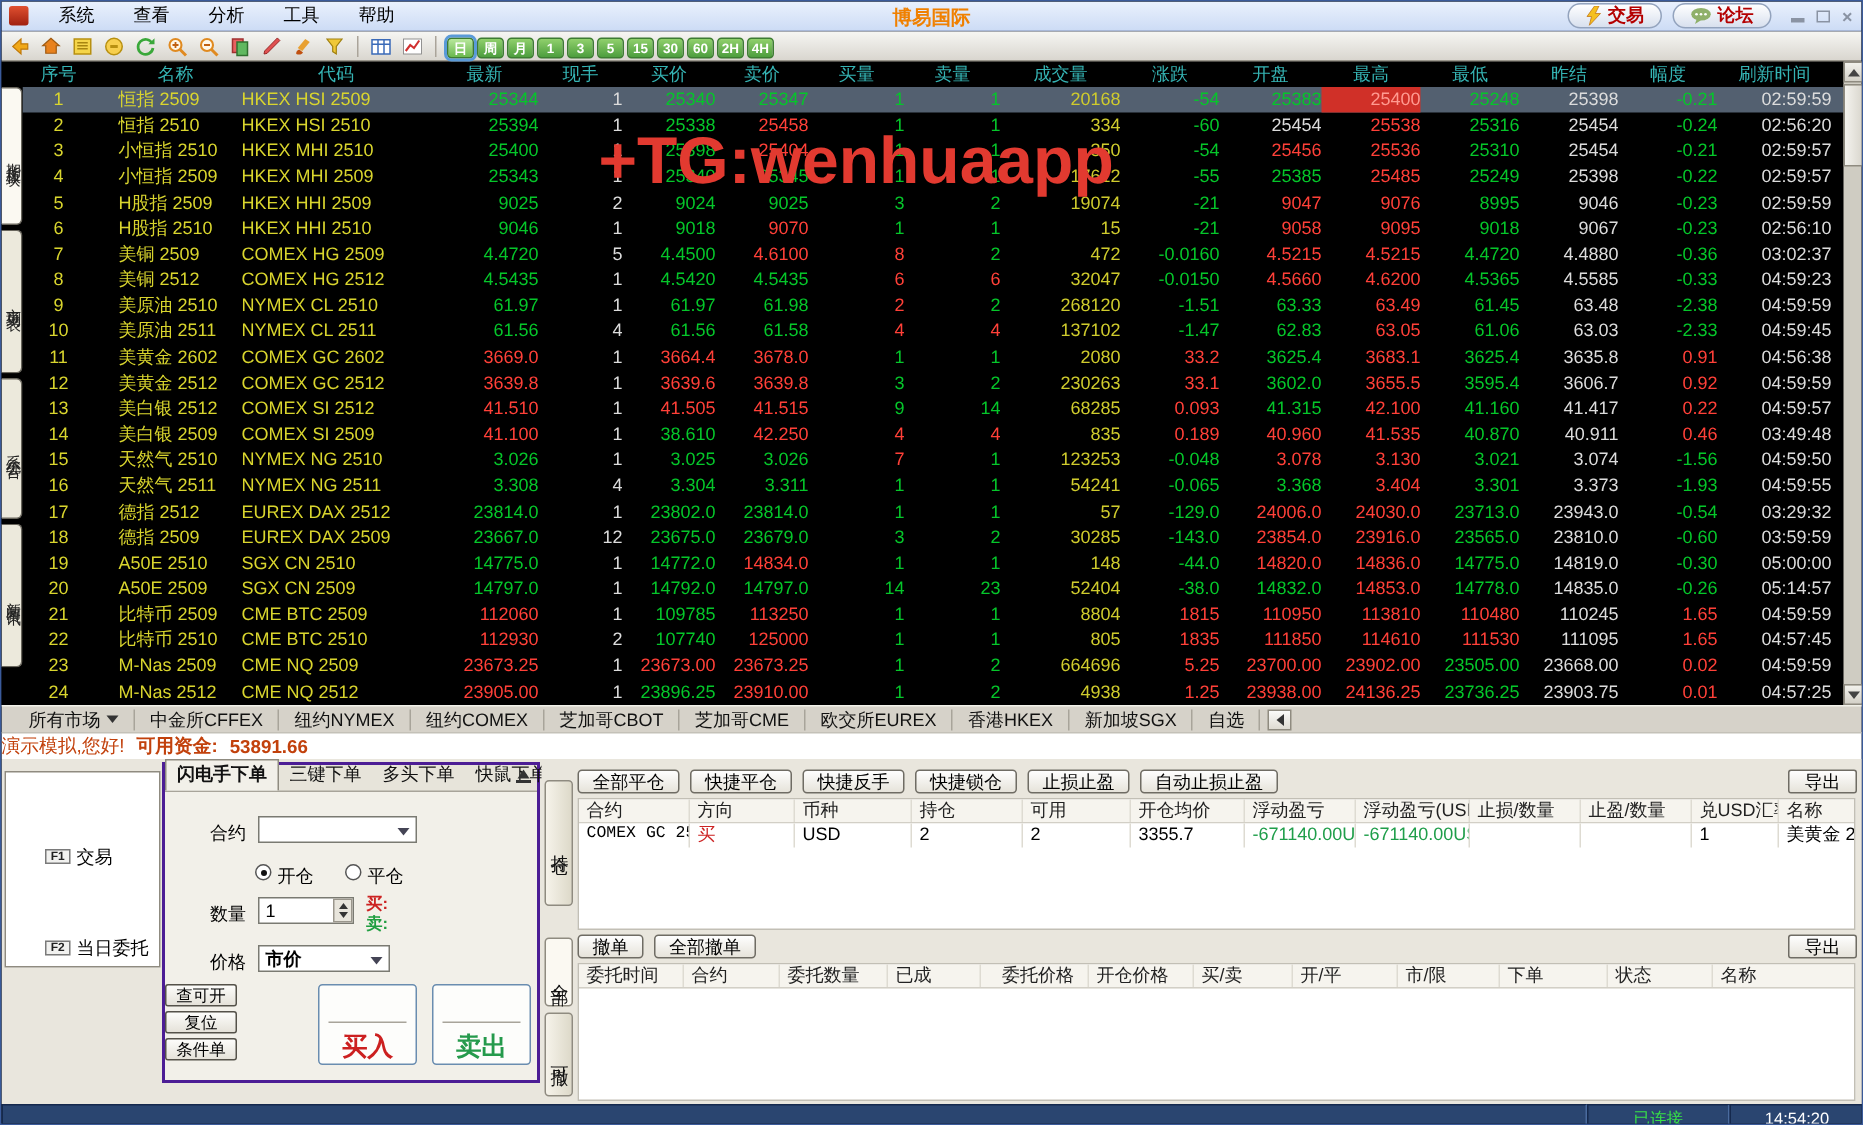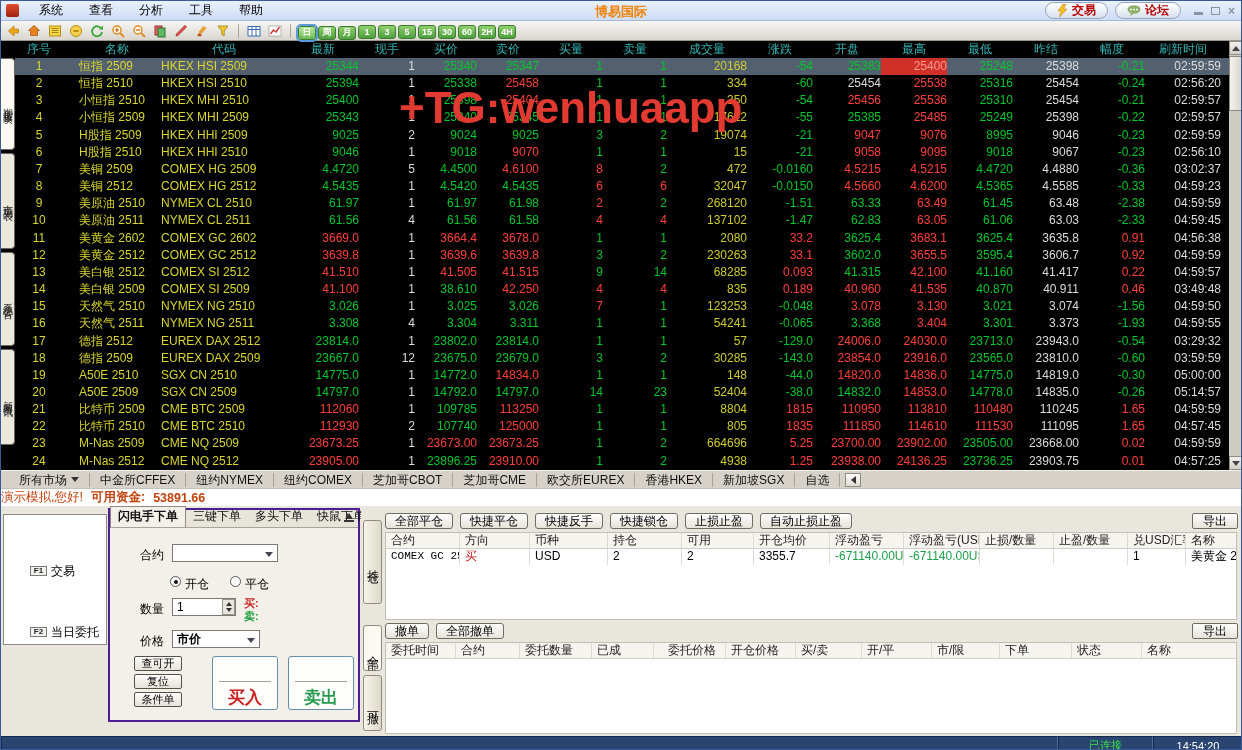--- a/index.html
+++ b/index.html
@@ -84,21 +84,21 @@
   .radio{position:absolute;width:11px;height:11px;border:1px solid #555;border-radius:50%;background:#fff;}
   .radio.on:before{content:"";position:absolute;left:2.5px;top:2.5px;width:4px;height:4px;border-radius:50%;background:#111;}
   .qty{position:absolute;left:62px;top:88px;width:64px;height:18px;border:1px solid #7a7a72;font-size:12px;padding:0 14px 0 4px;font-family:"Liberation Sans",sans-serif;}
   .spin{position:absolute;left:112px;top:89px;width:13px;height:16px;display:flex;flex-direction:column;gap:2px;align-items:center;justify-content:center;background:#e8e5dc;border:1px solid #9a968c;}
   .spin i{display:block;width:0;height:0;}
   .spin .su{border-left:3px solid transparent;border-right:3px solid transparent;border-bottom:4px solid #333;}
   .spin .sd{border-left:3px solid transparent;border-right:3px solid transparent;border-top:4px solid #333;}
   .hint{position:absolute;font-size:11px;line-height:11px;font-weight:bold;}
   .hint.buy{color:#cc2222;}
   .hint.sell{color:#1f9e40;}
-  .sbtn2{position:absolute;left:24px;width:48px;height:15px;border:1px solid #55524a;border-radius:2px;background:linear-gradient(#fdfdfb,#e5e2d9);font-size:11px;display:flex;align-items:center;justify-content:center;color:#000;}
+  .sbtn2{position:absolute;left:0;width:48px;height:15px;border:1px solid #55524a;border-radius:2px;background:linear-gradient(#fdfdfb,#e5e2d9);font-size:11px;display:flex;align-items:center;justify-content:center;color:#000;}
   .bigbtn{position:absolute;top:146px;width:66px;height:54px;background:#fdfdfb;border:1px solid #6a8db0;border-radius:3px;}
   .bigbtn .dvd{position:absolute;left:6px;right:6px;top:24px;height:1px;background:#a8a49a;}
   .bigbtn .blab{position:absolute;left:0;right:0;top:29px;text-align:center;font-size:17px;font-weight:bold;}
   .blab.buy{color:#cc2020;}
   .blab.sell{color:#259a4c;}
   
   .rpanel{position:absolute;left:360px;top:0;width:882px;height:230px;background:#e9e6dd;}
   .vtab{position:absolute;left:2px;width:19px;background:linear-gradient(90deg,#f6f3ea,#ddd9c9);border:1px solid #8f8b80;border-radius:3px;font-size:12px;color:#111;writing-mode:vertical-rl;text-orientation:upright;display:flex;align-items:center;justify-content:center;letter-spacing:2px;}
   .rbtn{height:16px;padding:0 9px;border:1px solid #6f6c64;border-radius:3px;background:linear-gradient(#fefefe,#e6e3da);font-size:12px;display:inline-flex;align-items:center;margin-right:7px;color:#000;white-space:nowrap;}
   .btnrow{position:absolute;left:24px;display:flex;align-items:center;}

